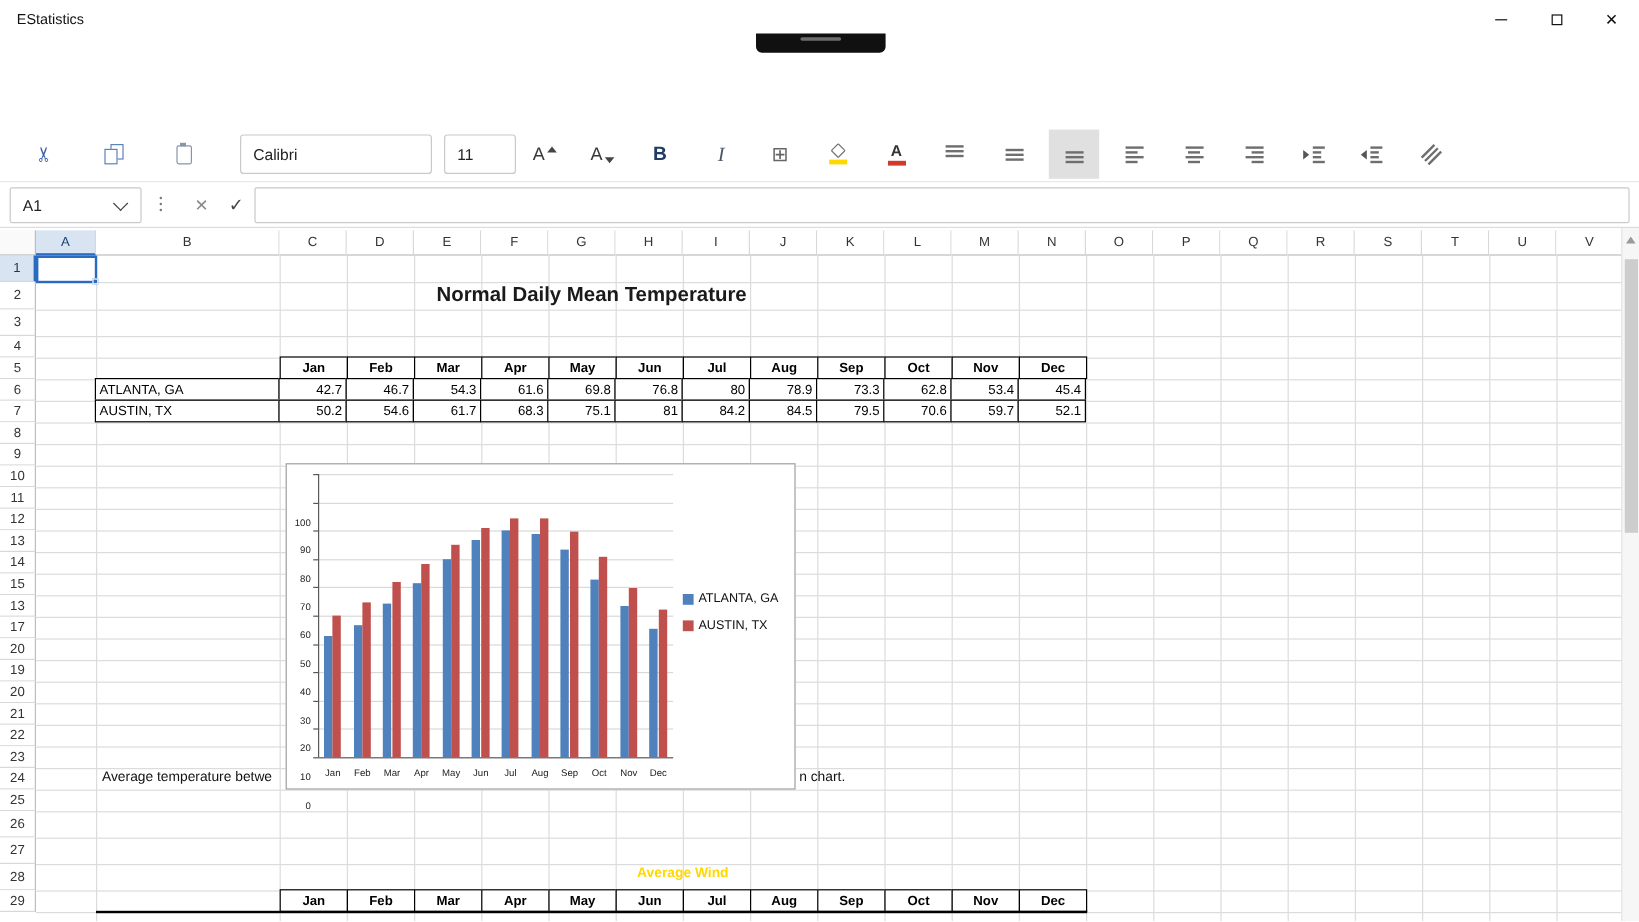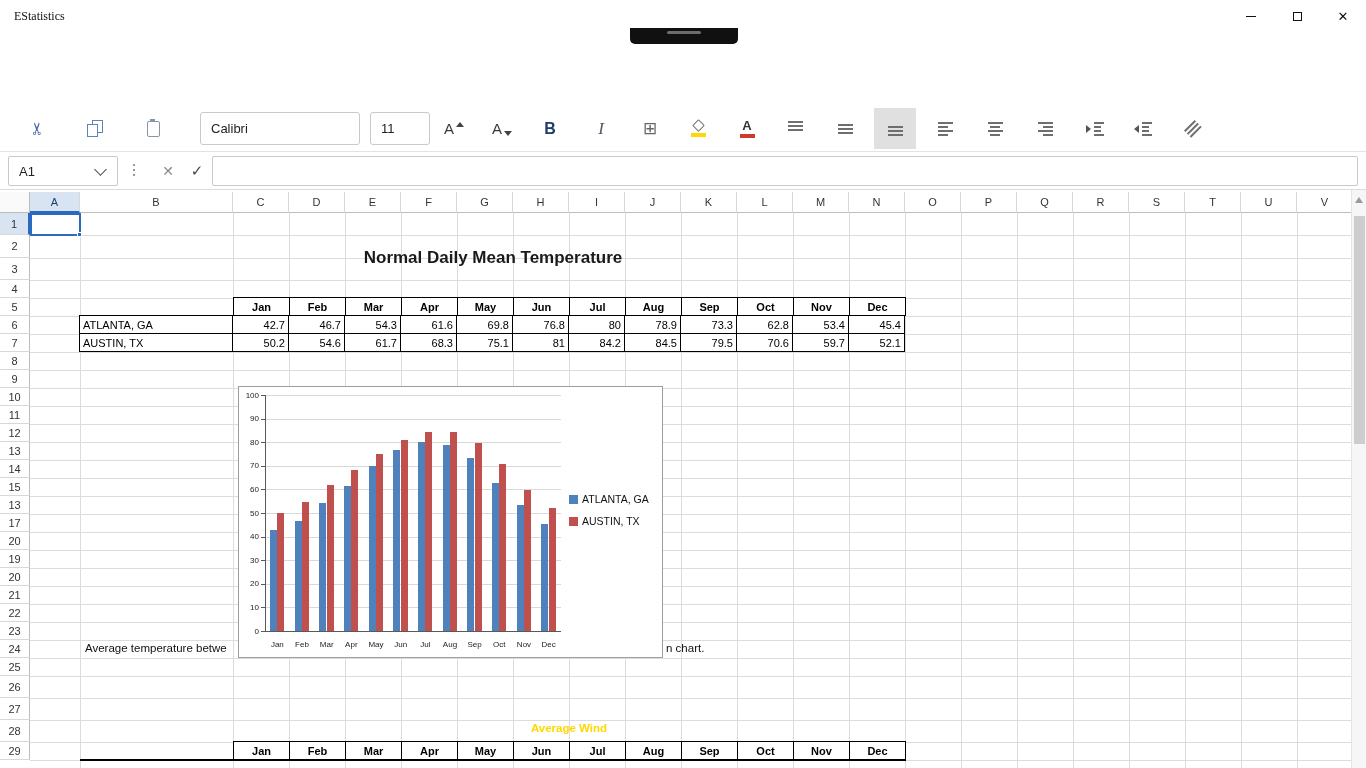--- a/index.html
+++ b/index.html
@@ -3,21 +3,21 @@
 <meta charset="utf-8">
 <style>
   :root{ --ribbon:#1c4d80; --accent:#2a6ac0; --selfill:#d8e4f2; --fillbar:#ffd800; --fontbar:#d03a2b; }
   *{box-sizing:border-box;margin:0;padding:0;}
   html,body{width:1366px;height:768px;overflow:hidden;}
   body{font-family:"Liberation Sans",sans-serif;background:#fff;position:relative;}
   .app{position:absolute;inset:0;}
 
   
   .titlebar{position:absolute;top:0;left:0;right:0;height:32px;background:#fff;}
-  .app-title{position:absolute;left:14px;top:0;line-height:32px;font-size:12px;color:#111;font-family:Liberation Serif, serif;}
+  .app-title{position:absolute;left:14px;top:0;line-height:32px;font-size:12px;color:#111;}
   .drag-handle{position:absolute;left:630px;top:28px;width:108px;height:16px;background:#101010;border-radius:0 0 5px 5px;display:flex;justify-content:center;z-index:20;}
   .dh-line{width:34px;height:3px;background:#6c6c6c;margin-top:3px;border-radius:2px;}
   .win-controls{position:absolute;right:0;top:0;height:32px;display:flex;}
   .wc{width:46px;height:32px;display:flex;align-items:center;justify-content:center;font-size:13px;color:#111;}
   .min-glyph{width:10px;height:1px;background:#111;}
   .max-glyph{width:9px;height:9px;border:1px solid #111;}
 
   
   .ribbon{position:absolute;top:32px;left:0;right:0;height:73px;background:var(--ribbon);}
   .menu-tabs{position:absolute;left:8px;bottom:0;height:41px;display:flex;}
@@ -91,21 +91,21 @@
   .caption{position:absolute;font-size:11.5px;color:#111;z-index:2;white-space:nowrap;}
   .ttable{position:absolute;z-index:4;font-size:11px;color:#000;}
   .trow{display:flex;}
   .tcell{border:1px solid #000;margin-left:-1px;margin-top:-1px;height:19px;display:flex;align-items:center;background:#fff;}
   .tcell.head{justify-content:center;font-weight:700;width:57px;}
   .tcell.label{width:154px;padding-left:3px;}
   .tcell.val{width:57px;justify-content:flex-end;padding-right:3px;}
   .thick-line{position:absolute;background:#000;z-index:4;}
   #chart{position:absolute;left:238px;top:196px;width:425px;height:272px;background:#fff;border:1px solid #9e9e9e;z-index:5;}
   .cg-h{position:absolute;height:1px;background:#d9d9d9;}
-  .ylab{position:absolute;font-size:8px;color:#222;width:20px;text-align:right;}
+  .ylab{position:absolute;font-size:8px;color:#222;width:20px;text-align:right;margin-top:40px;}
   .xlab{position:absolute;font-size:8px;color:#222;text-align:center;}
   .cbarr{position:absolute;}
   .ax{position:absolute;background:#595959;}
   .ytick{position:absolute;background:#595959;}
   .leg-item{position:absolute;font-size:10.5px;color:#111;display:flex;align-items:center;gap:4px;}
   .leg-sw{width:9px;height:9px;display:inline-block;}
   .sb{position:absolute;right:0;top:0;width:15px;height:578px;background:#f6f6f6;border-left:1px solid #e4e4e4;z-index:7;}
   .sb-up{position:absolute;top:7px;left:3px;width:0;height:0;border-left:4.5px solid transparent;border-right:4.5px solid transparent;border-bottom:6px solid #9a9a9a;}
   .sb-thumb{position:absolute;left:2px;top:26px;width:11px;height:228px;background:#cdcdcd;}
 </style>
@@ -384,21 +384,21 @@
         <div class="gl-h" style="top: 508px;"></div>
         <div class="gl-h" style="top: 530px;"></div>
         <div class="gl-h" style="top: 552px;"></div>
         <div class="gl-h" style="top: 570px;"></div>
       </div>
 
     <div class="sel-cell">
         <span class="sel-handle"></span>
       </div>
 
-    <div class="sheet-title" style="left:233px;top:46px;width:520px;margin-top:12px;">Normal Daily Mean Temperature</div>
+    <div class="sheet-title" style="left:233px;top:46px;width:520px;">Normal Daily Mean Temperature</div>
 
     <div class="ttable" id="t1" style="left:80px;top:108px;">
         <div class="trow" style="padding-left: 154px;">
           <div class="tcell head">Jan</div>
           <div class="tcell head">Feb</div>
           <div class="tcell head">Mar</div>
           <div class="tcell head">Apr</div>
           <div class="tcell head">May</div>
           <div class="tcell head">Jun</div>
           <div class="tcell head">Jul</div>

